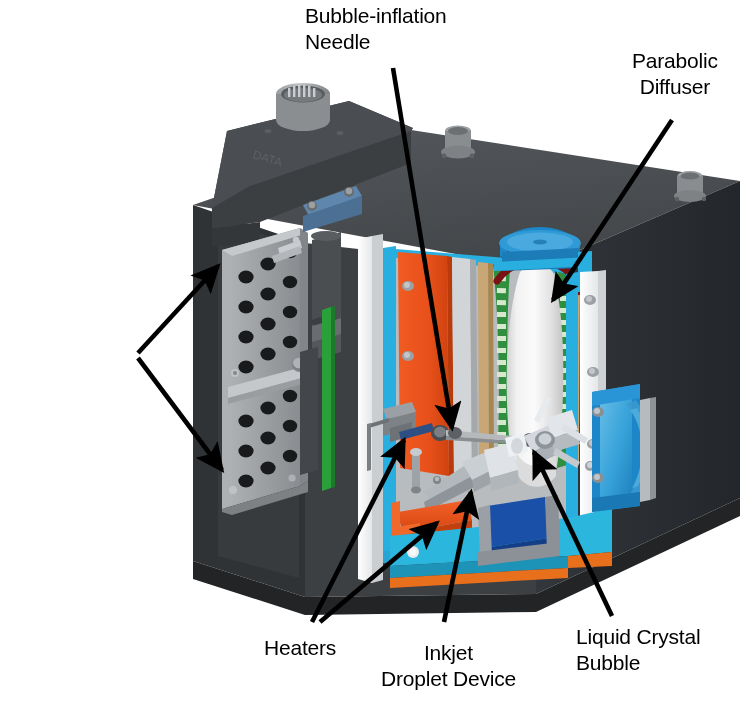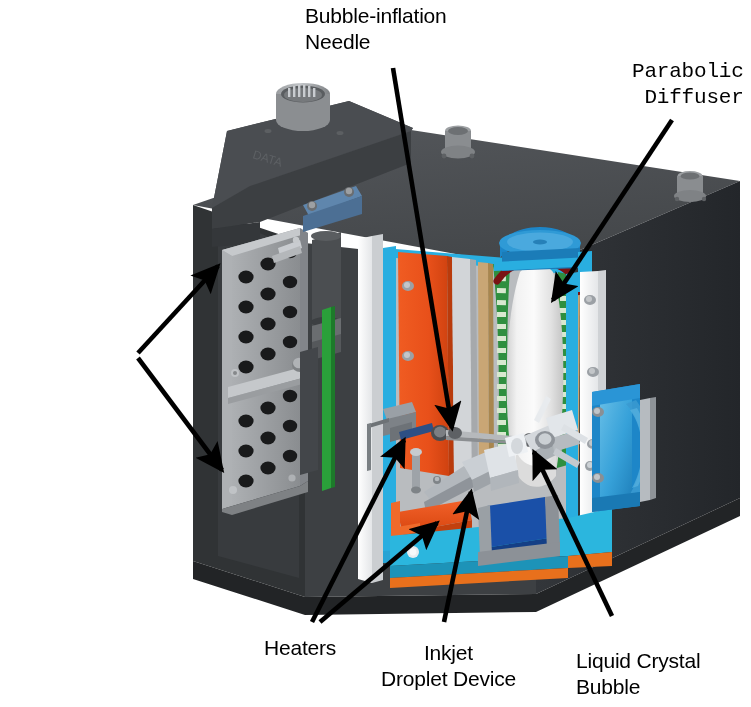--- a/index.html
+++ b/index.html
@@ -26,25 +26,25 @@
     position: absolute;
     color: #000000;
     font-family: "Liberation Sans", sans-serif;
     font-size: 21px;
     line-height: 26px;
     font-weight: 400;
     white-space: pre-line;
     letter-spacing: -0.2px;
   }
   .lbl-needle   { left: 305px; top: 3px;   text-align: left; }
-  .lbl-diffuser { left: 632px; top: 59px;  text-align: right; font-family: Liberation Mono, monospace; }
+  .lbl-diffuser { left: 632px; top: 48px;  text-align: center; }
   .lbl-pump     { left: 22px;  top: 306px; text-align: left; }
   .lbl-heaters  { left: 264px; top: 635px; text-align: left; }
   .lbl-inkjet   { left: 381px; top: 640px; text-align: center; }
-  .lbl-lcbubble { left: 576px; top: 648px; text-align: left; }
+  .lbl-lcbubble { left: 576px; top: 624px; text-align: left; }
 </style>
 </head>
 <body>
 
 <div id="page">
 
   <svg id="figure-svg" viewBox="0 0 751 707">
     <defs>
       <linearGradient id="gBubble" x1="0" y1="0" x2="1" y2="0">
         <stop offset="0%" stop-color="#d2d2d2"></stop>

